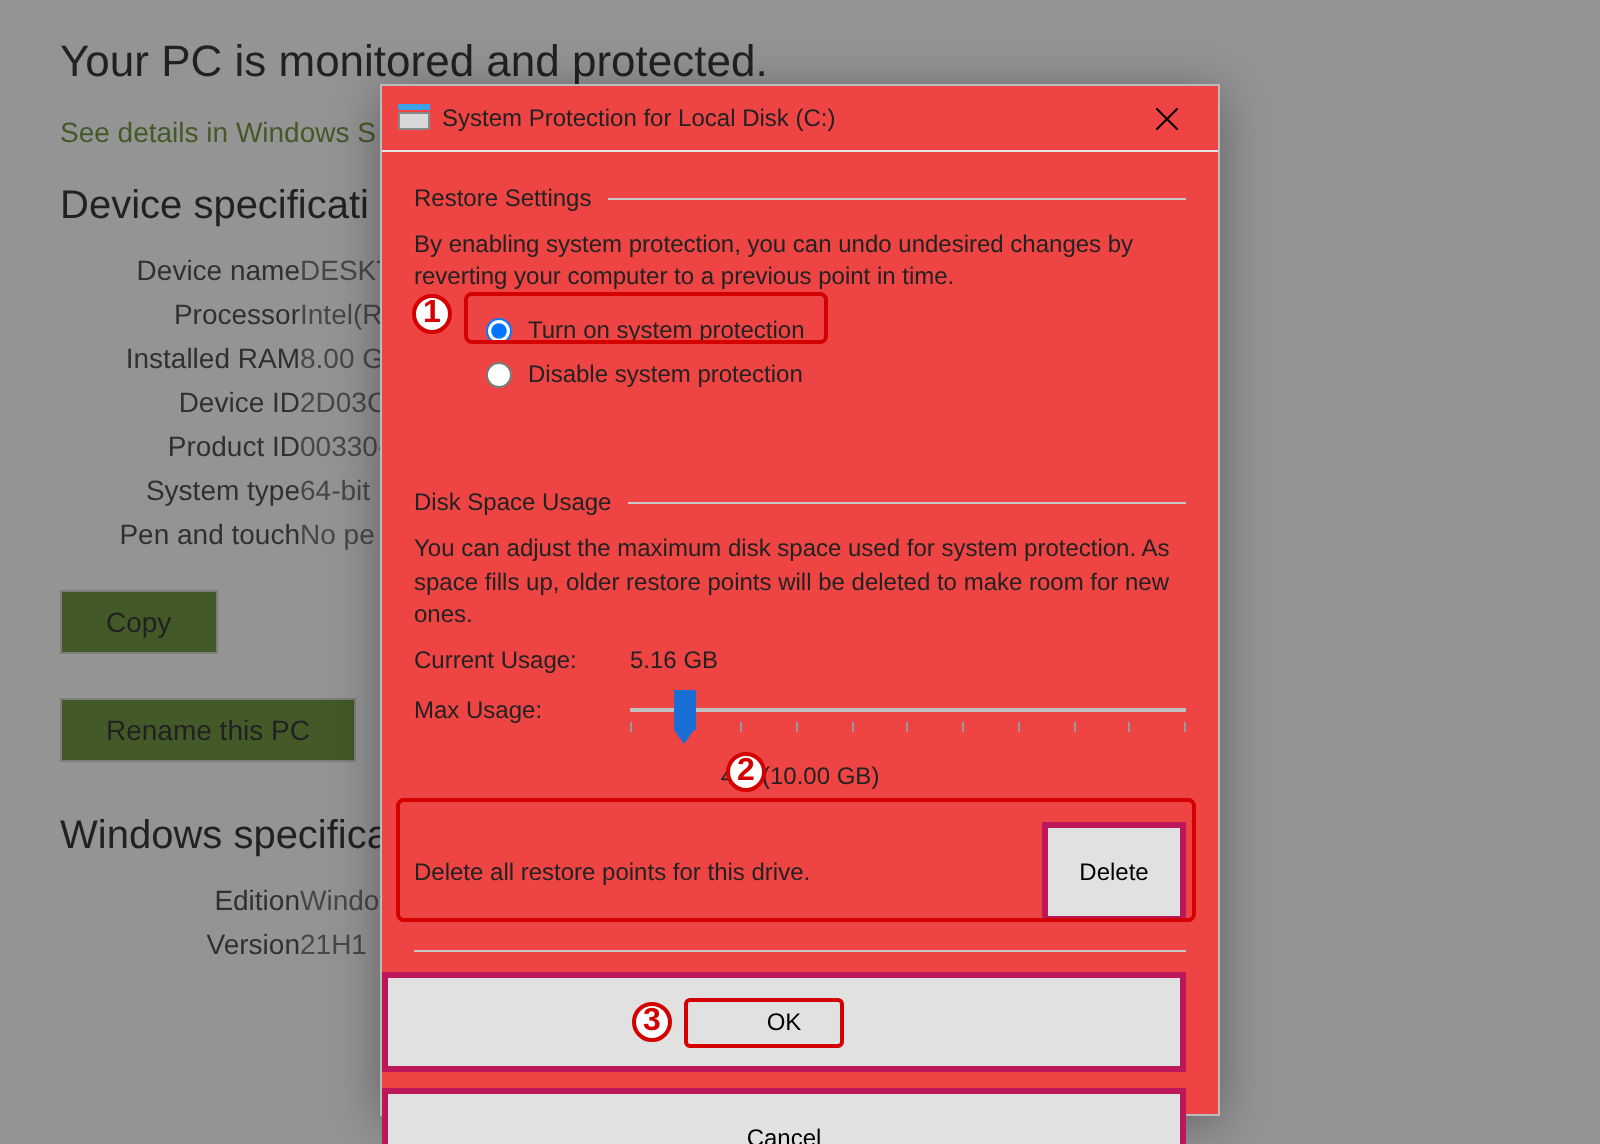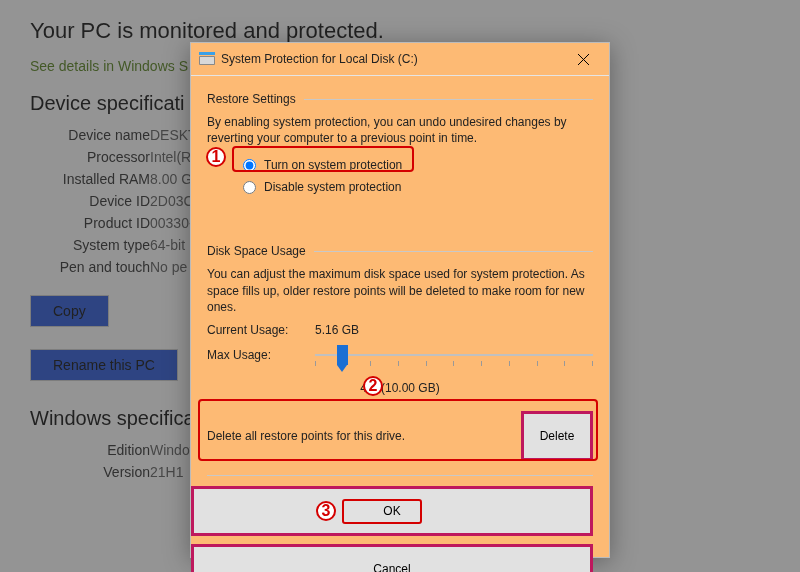--- a/index.html
+++ b/index.html
@@ -4,23 +4,23 @@
 <style>
   * { box-sizing: border-box; margin: 0; padding: 0; font-family: "Segoe UI", Arial, sans-serif; }
   body { width: 800px; height: 572px; overflow: hidden; background: #fff; position: relative; }
   .bg { position: absolute; inset: 0; padding: 12px 30px; }
   .bg h1 { font-weight: 400; font-size: 22px; margin: 6px 0 14px 0; }
   .bg h2 { font-weight: 400; font-size: 20px; margin: 18px 0 12px 0; }
   .bg .link { color: #4d7c0f; font-size: 14px; }
   .bg-row { display: flex; font-size: 14px; color: #333; margin: 6px 0; }
   .bg-row .k { width: 120px; color: #222; text-align: right; }
   .bg-row .v { color: #555; }
-  .bg button { background: #1d4ed8; border: 1px solid #ccc; font-size: 14px; padding: 7px 22px; margin: 14px 12px 8px 0; }
+  .bg button { background: #4d7c0f; border: 1px solid #ccc; font-size: 14px; padding: 7px 22px; margin: 14px 12px 8px 0; }
   .overlay { position: absolute; inset: 0; background: rgba(60,60,60,0.55); }
-  .dialog { position: absolute; left: 190px; top: 42px; width: 420px; height: 516px; background: #fdba74; box-shadow: 0 4px 24px rgba(0,0,0,0.35); border: 1px solid #bbb; display: flex; flex-direction: column; font-size: 12px; color: #222; }
+  .dialog { position: absolute; left: 190px; top: 42px; width: 420px; height: 516px; background: #ef4444; box-shadow: 0 4px 24px rgba(0,0,0,0.35); border: 1px solid #bbb; display: flex; flex-direction: column; font-size: 12px; color: #222; }
   .titlebar { display: flex; align-items: center; height: 34px; padding: 0 4px 0 8px; border-bottom: 1px solid #e5e5e5; }
   .titlebar .ico { width: 16px; height: 14px; margin-right: 6px; display: inline-flex; }
   .titlebar .title { flex: 1; font-size: 12px; }
   .titlebar .close { width: 44px; height: 32px; display:flex; align-items:center; justify-content:center; font-size:15px; cursor:pointer; }
   .body { padding: 10px 16px 0 16px; flex:1; }
   .section-title { display:flex; align-items:center; gap:8px; margin: 6px 0 8px 0; font-size:12px; color:#222; }
   .section-title .line { flex:1; height:1px; background:#c8c8c8; }
   .p { font-size:12px; color:#222; line-height:1.35; margin-bottom:8px; }
   .radio-wrap { margin: 4px 0 2px 36px; }
   .radio-row { display:flex; align-items:center; gap:8px; font-size:12px; padding:4px 0; }

